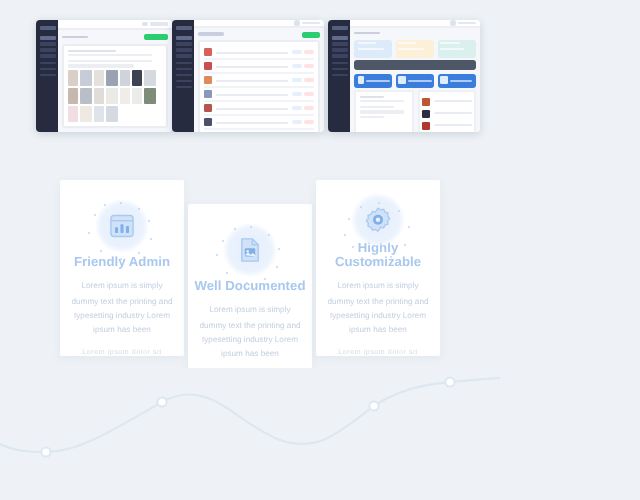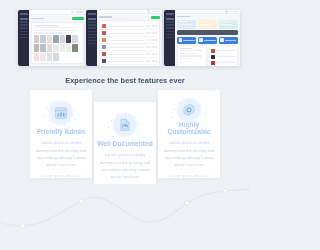--- a/index.html
+++ b/index.html
@@ -324,21 +324,20 @@
                   <div class="s-av" style="background:#b1382f"></div>
                   <div class="s-rl"></div>
                 </div>
             </div>
           </div>
         </div>
       </div>
     </div>
   </div>
 
-  <h2 class="section-title">Experience the best features ever</h2>
 
   <div class="features">
 
     <div class="fcard fcard-1">
       <div class="burst">
         <div class="glow"></div>
         <span class="spk" style="left:3px;  top:6px;  width:1.4px; height:1.4px;"></span>
         <span class="spk" style="left:8px;  top:1px;  width:1px;   height:1px;"></span>
         <span class="spk" style="left:16px; top:0px;  width:1.2px; height:1.2px;"></span>
         <span class="spk" style="left:25px; top:3px;  width:1px;   height:1px;"></span>

